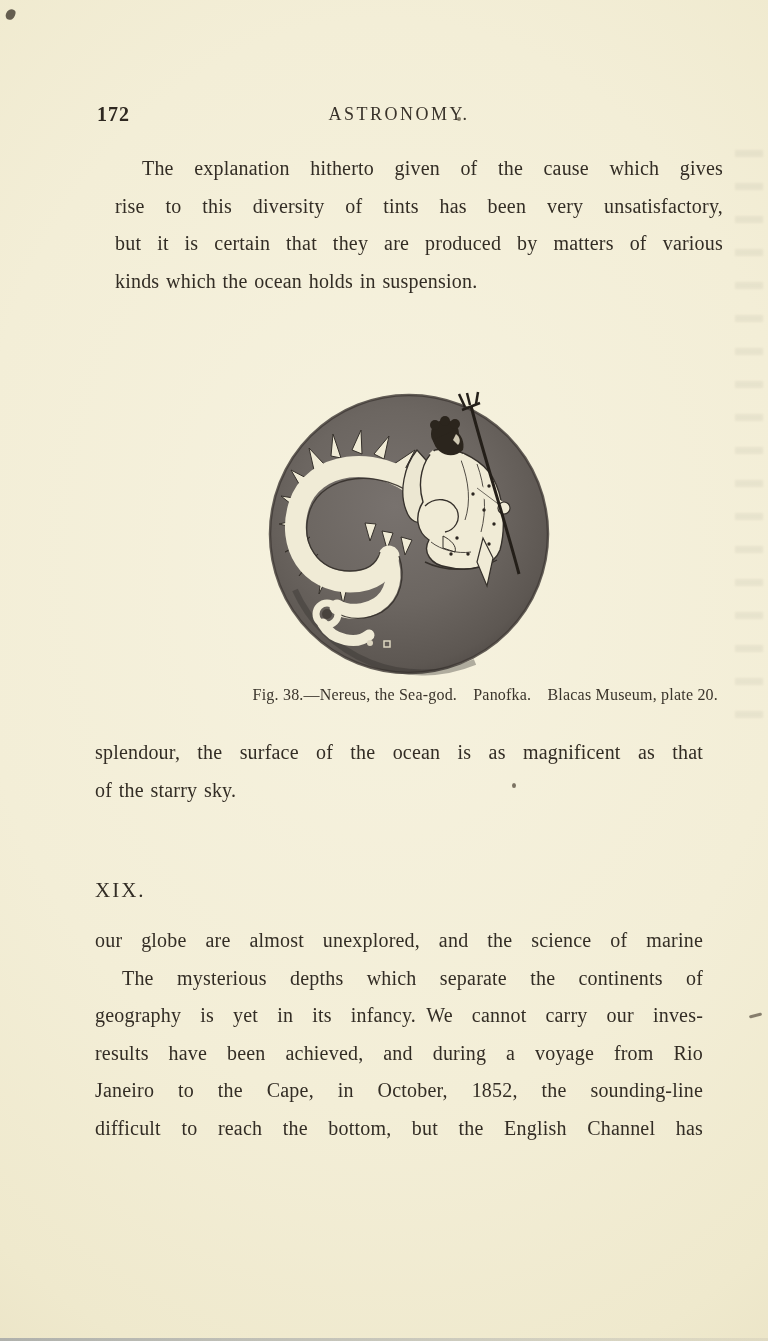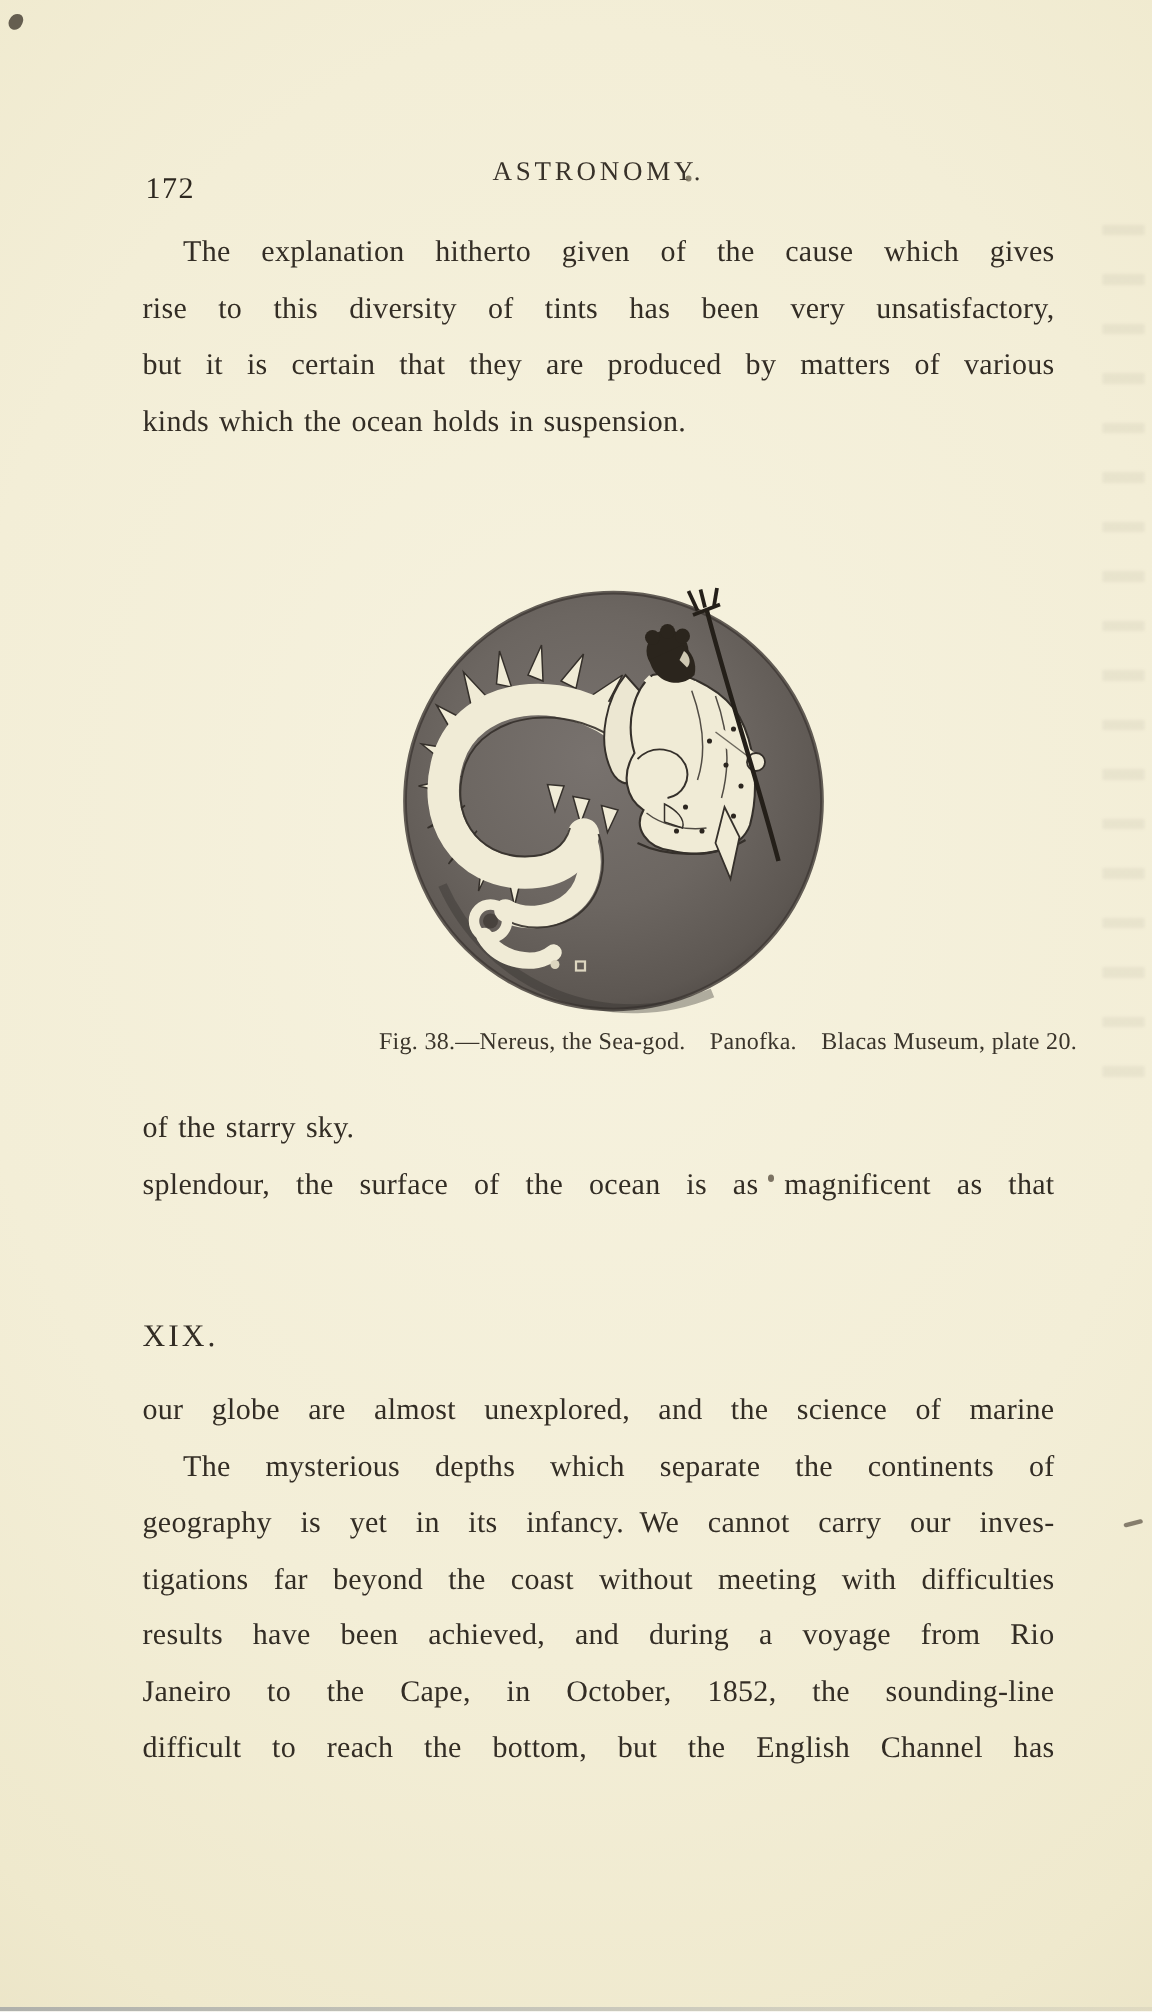--- a/index.html
+++ b/index.html
@@ -22,34 +22,34 @@
     left: 735px; top: 150px;
     width: 28px; height: 590px;
     background: repeating-linear-gradient(180deg,
       rgba(95, 88, 70, 0.07) 0px, rgba(95, 88, 70, 0.07) 7px,
       rgba(0,0,0,0) 7px, rgba(0,0,0,0) 33px);
     filter: blur(1px);
   }
 
   .header-row { position: absolute; top: 103px; left: 95px; width: 608px; height: 26px; }
   .page-number {
-    position: absolute; left: 2px; top: 12px;
-    font-size: 20px; letter-spacing: 1px; font-weight: normal; color: #2e2820;
+    position: absolute; left: 2px; top: 0;
+    font-size: 20px; letter-spacing: 1px; font-weight: bold; color: #2e2820;
   }
   .running-header {
     position: absolute; left: 0; top: 1px; width: 100%;
     text-align: center; font-size: 18px; letter-spacing: 2.5px; color: #38322a;
   }
 
   .para { position: absolute; left: 95px; width: 608px; font-size: 20px; line-height: 37.5px; }
   .para .line { text-align: justify; text-align-last: justify; word-spacing: 1.5px; letter-spacing: 0.2px; }
   .para .line.indent { text-indent: 27px; }
   .para .line.last-left { text-align-last: left; }
 
-  .p1 { top: 150px; }
+  .p1 { top: 150px; margin-left: 20px; }
   .p2 { top: 296px; }
   .p3 { top: 734px; }
   .p4 { top: 922px; }
 
   .figure-wrap { position: absolute; left: 265px; top: 390px; width: 288px; height: 288px; }
   .figure-wrap svg { display: block; }
 
   .caption {
     position: absolute; left: 80px; top: 686px; width: 638px;
     text-align: right; font-size: 16px; letter-spacing: 0.2px; color: #3a342b;
@@ -213,31 +213,30 @@
         <path d="M 200,17 L 194,4" stroke-width="2.5"></path>
         <path d="M 211,14 L 213,2" stroke-width="2.5"></path>
         <path d="M 205,15 L 202,3" stroke-width="2.5"></path>
       </g>
     </svg>
   </div>
 
   <div class="caption">Fig. 38.—Nereus, the Sea-god. Panofka. Blacas Museum, plate 20.</div>
 
   <div class="para p3">
+      <div class="line">splendour, the surface of the ocean is as magnificent as that</div>
       <div class="line last-left">of the starry sky.</div>
-      <div class="line">splendour, the surface of the ocean is as magnificent as that</div>
     </div>
 
   <div class="section-heading">XIX.</div>
 
   <div class="para p4">
       <div class="line">our globe are almost unexplored, and the science of marine</div>
       <div class="line indent">The mysterious depths which separate the continents of</div>
       <div class="line">geography is yet in its infancy. We cannot carry our inves-</div>
-      <div class="line">tigations far beyond the coast without meeting with difficulties</div>
       <div class="line">results have been achieved, and during a voyage from Rio</div>
       <div class="line">Janeiro to the Cape, in October, 1852, the sounding-line</div>
       <div class="line">difficult to reach the bottom, but the English Channel has</div>
     </div>
 
   <div class="speck-top-left"></div>
   <div class="dot-after-header"></div>
   <div class="dot-under-text"></div>
   <div class="margin-dash"></div>
   <div class="bottom-edge"></div>

